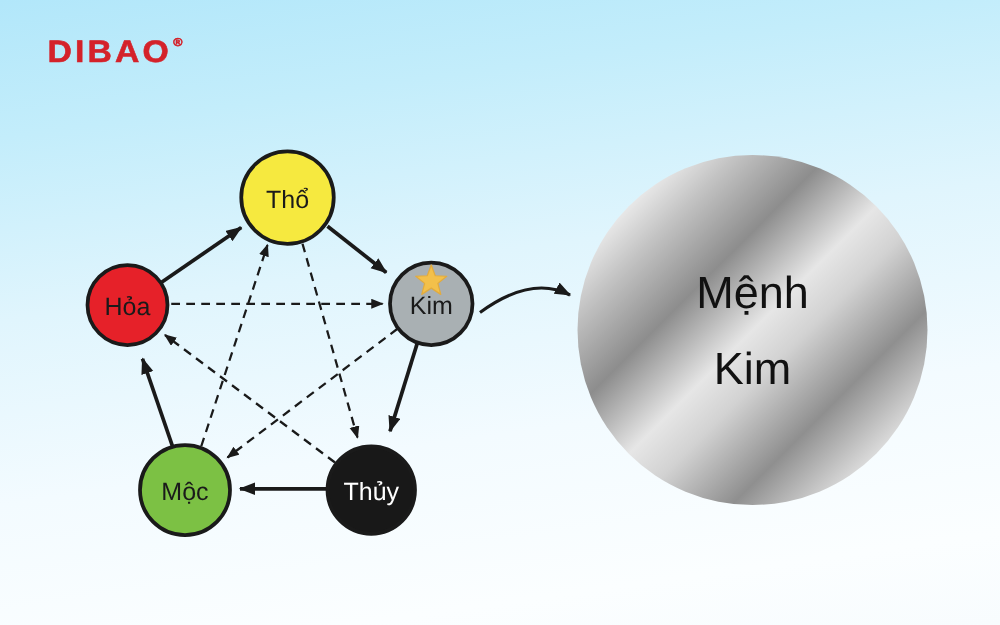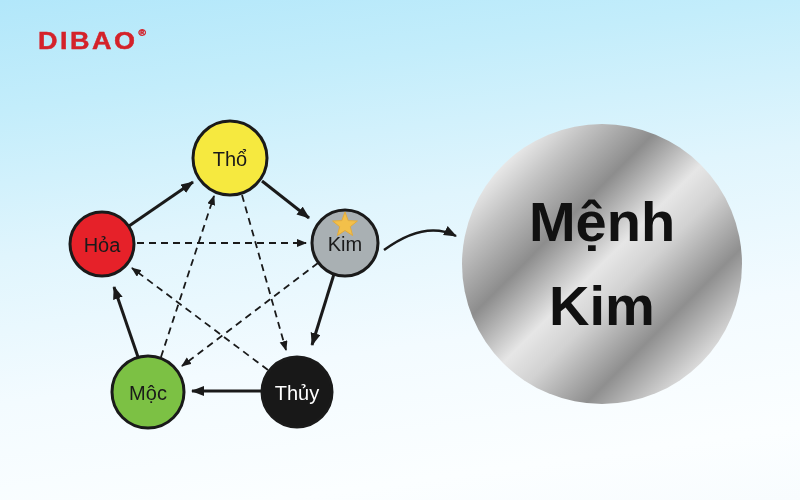--- a/index.html
+++ b/index.html
@@ -19,21 +19,21 @@
   svg.diagram{position:absolute;left:0;top:0;}
   .big-circle{
     position:absolute;left:462px;top:124px;width:280px;height:280px;border-radius:50%;
     background:linear-gradient(135deg,
       #a2a2a2 0%, #efefef 13%, #c2c2c2 23%, #8d8d8d 36%,
       #e6e6e6 50%, #d2d2d2 58%, #8f8f8f 72%, #dedede 86%, #949494 100%);
     display:flex;flex-direction:column;align-items:center;justify-content:center;
     gap:20px;
   }
   .big-circle .line{
-    font-size:56px;font-weight:700;color:#111;line-height:1.15;
+    font-size:36px;font-weight:400;color:#111;line-height:1.15;
     letter-spacing:0px;
   }
   text.node-label{font-family:"Liberation Sans",sans-serif;font-size:20px;}
 </style>
 </head>
 <body>
 
 <div class="logo"><span>DIBAO</span><sup>®</sup></div>
 
 <svg class="diagram" width="800" height="500" viewBox="0 0 800 500">

